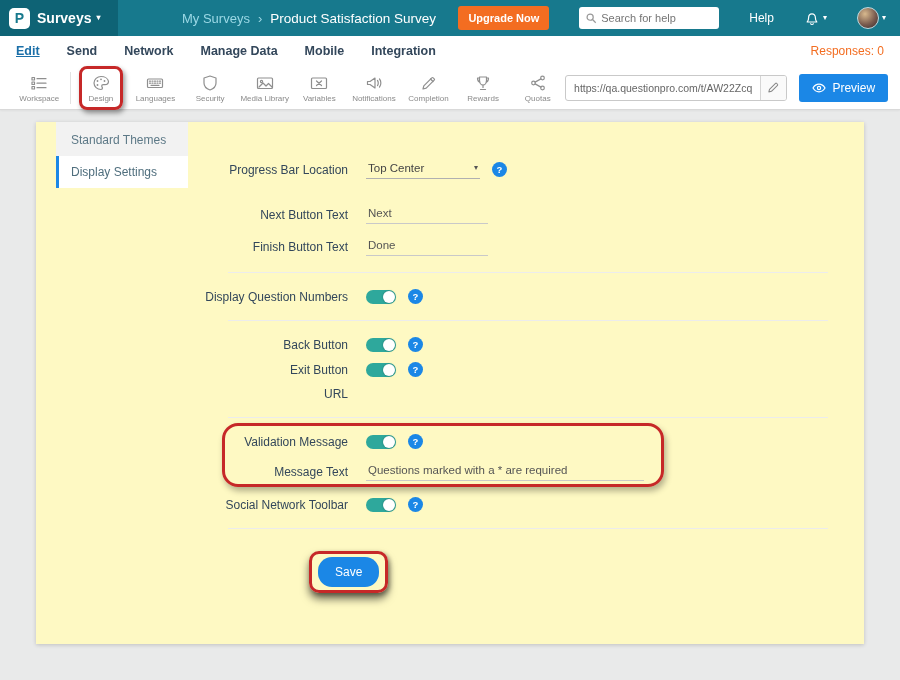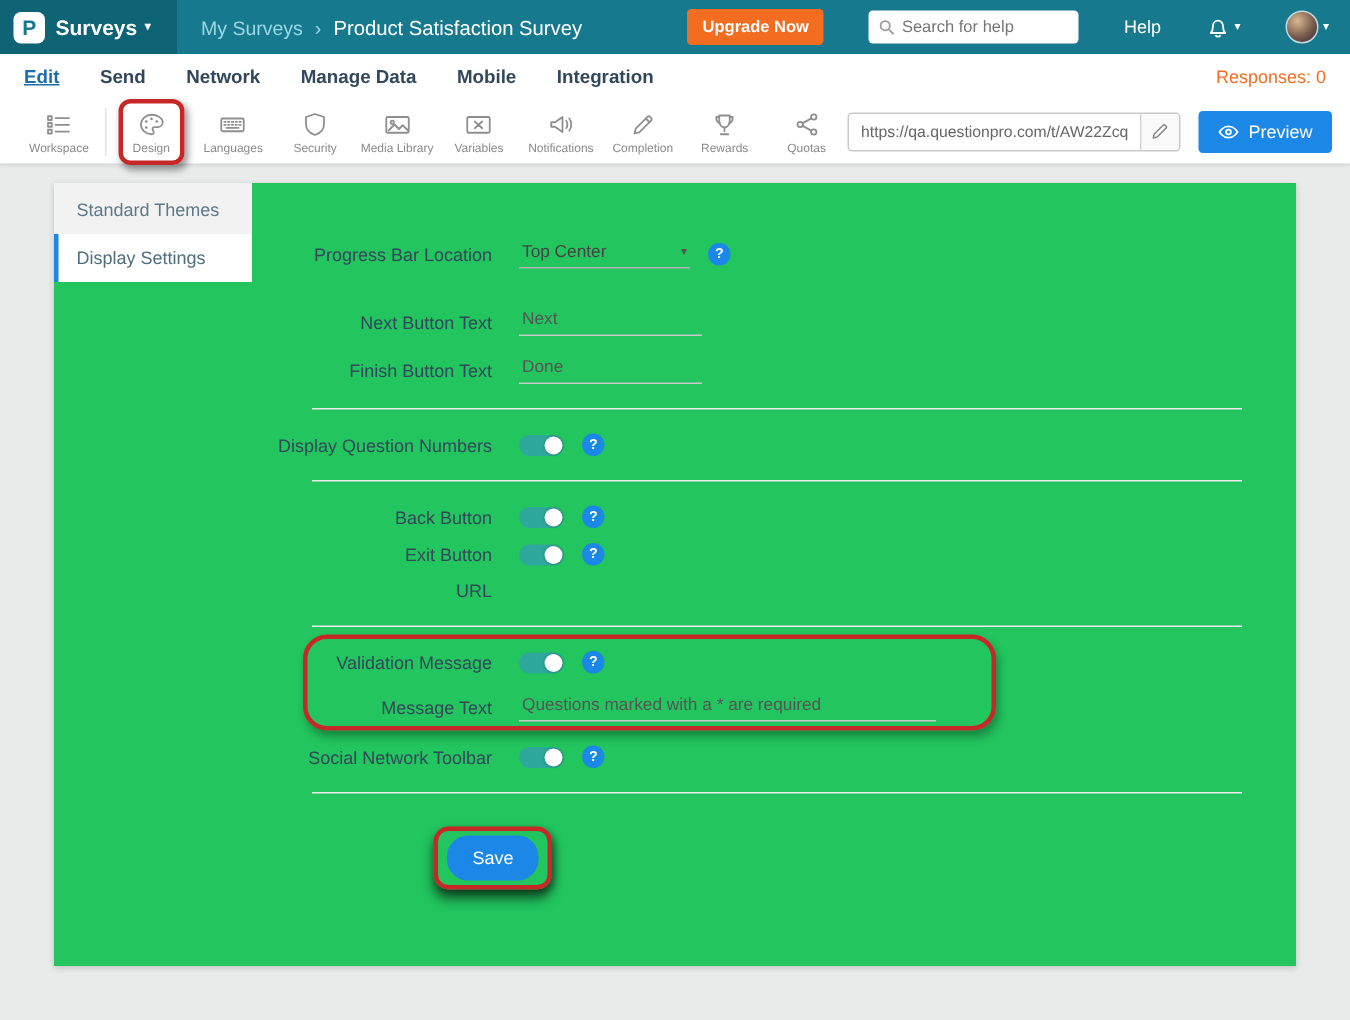--- a/index.html
+++ b/index.html
@@ -6,21 +6,21 @@
   html,body { width:900px; height:680px; overflow:hidden; }
   body { font-family:"Liberation Sans", sans-serif; background:#e9eaea; }
 
   
   .topbar { height:36px; background:#17798d; display:flex; align-items:center; color:#fff; }
   .topbar-left { width:118px; align-self:stretch; background:#0e6375; display:flex; align-items:center; padding:0 9px; gap:7px; flex-shrink:0; }
   .logo { width:21px; height:21px; background:#fff; border-radius:5px; color:#17798d; font-weight:bold; font-size:14px; display:flex; align-items:center; justify-content:center; }
   .product { font-size:14px; font-weight:700; display:flex; align-items:center; gap:5px; cursor:pointer; }
   .caret { font-size:8px; line-height:1; }
   .breadcrumb { display:flex; align-items:center; gap:8px; padding-left:16px; }
-  .bc-parent { color:#9bd8e5; font-size:13px; cursor:pointer; }
+  .bc-parent { color:#9bd8e5; font-size:13px; cursor:pointer;margin-left:48px; }
   .bc-sep { color:#9bd8e5; font-size:13px; }
   .bc-current { color:#fff; font-size:13.5px; }
   .topbar-right { margin-left:auto; display:flex; align-items:center; gap:30px; padding-right:14px; }
   .upgrade { background:#f36d21; color:#fff; border:none; border-radius:3px; font-size:11px; font-weight:700; padding:6px 10px; cursor:pointer; font-family:inherit; }
   .search { background:#fff; border-radius:3px; height:22px; width:140px; display:flex; align-items:center; padding:0 6px; gap:4px; }
   .search input { border:none; outline:none; flex:1; font-size:11px; color:#555; min-width:0; font-family:inherit; }
   .help-link { font-size:12px; cursor:pointer; }
   .icon-group { display:flex; align-items:center; gap:3px; cursor:pointer; }
   .avatar { width:22px; height:22px; border-radius:50%; background:radial-gradient(circle at 35% 30%, #d8b98e, #7a5c4f 55%, #33262b); border:1px solid #bfd9df; }
 
@@ -36,21 +36,21 @@
   .tool svg { width:20px; height:20px; stroke:#8f8f8f; fill:none; stroke-width:1.2; stroke-linecap:round; stroke-linejoin:round; }
   .tool-divider { width:1px; height:32px; background:#e2e2e2; margin:0 3px; }
   .ann-tool { position:absolute; left:5px; right:5px; top:-4px; bottom:-4px; border:3px solid #c62828; border-radius:8px; box-shadow:2px 3px 5px rgba(0,0,0,.4); pointer-events:none; }
   .url-box { margin-left:auto; width:232px; height:26px; border:1px solid #c9c9c9; border-radius:3px; display:flex; align-items:center; overflow:hidden; margin-right:12px; background:#fff; }
   .url-box input { flex:1; border:none; outline:none; font-size:10.5px; color:#666; padding:0 8px; min-width:0; font-family:inherit; }
   .url-edit { width:26px; align-self:stretch; border-left:1px solid #d5d5d5; display:flex; align-items:center; justify-content:center; background:#fafafa; cursor:pointer; }
   .preview-btn { background:#1b87e6; color:#fff; border:none; border-radius:3px; height:28px; padding:0 13px; font-size:12px; display:flex; align-items:center; gap:6px; cursor:pointer; font-family:inherit; }
 
   
   .content { padding:12px 36px 0; height:570px; }
-  .panel { background:#22c55e; height:522px; box-shadow:0 1px 4px rgba(0,0,0,.18); display:flex; }
+  .panel { background:#fef9c3; height:522px; box-shadow:0 1px 4px rgba(0,0,0,.18); display:flex;padding-left:20px; }
   .side { width:132px; flex-shrink:0; }
   .side-menu { background:#f2f2f2; padding-top:2px; }
   .side-item { padding:9px 15px; font-size:12px; color:#5d7987; cursor:pointer; }
   .side-item.active { background:#fff; border-left:3px solid #1b87e6; padding-left:12px; color:#4f6e7d; }
 
   .form { flex:1; padding:38px 36px 0 0; }
   .row { display:flex; align-items:center; }
   .row-label { width:160px; text-align:right; margin-right:18px; font-size:12px; color:#33475b; flex-shrink:0; }
   .u-input { border:none; border-bottom:1px solid #c9c9c9; font-size:11.5px; color:#555; padding:2px 2px 4px; outline:none; background:transparent; font-family:inherit; }
   .w-sm { width:122px; } .w-lg { width:278px; }

